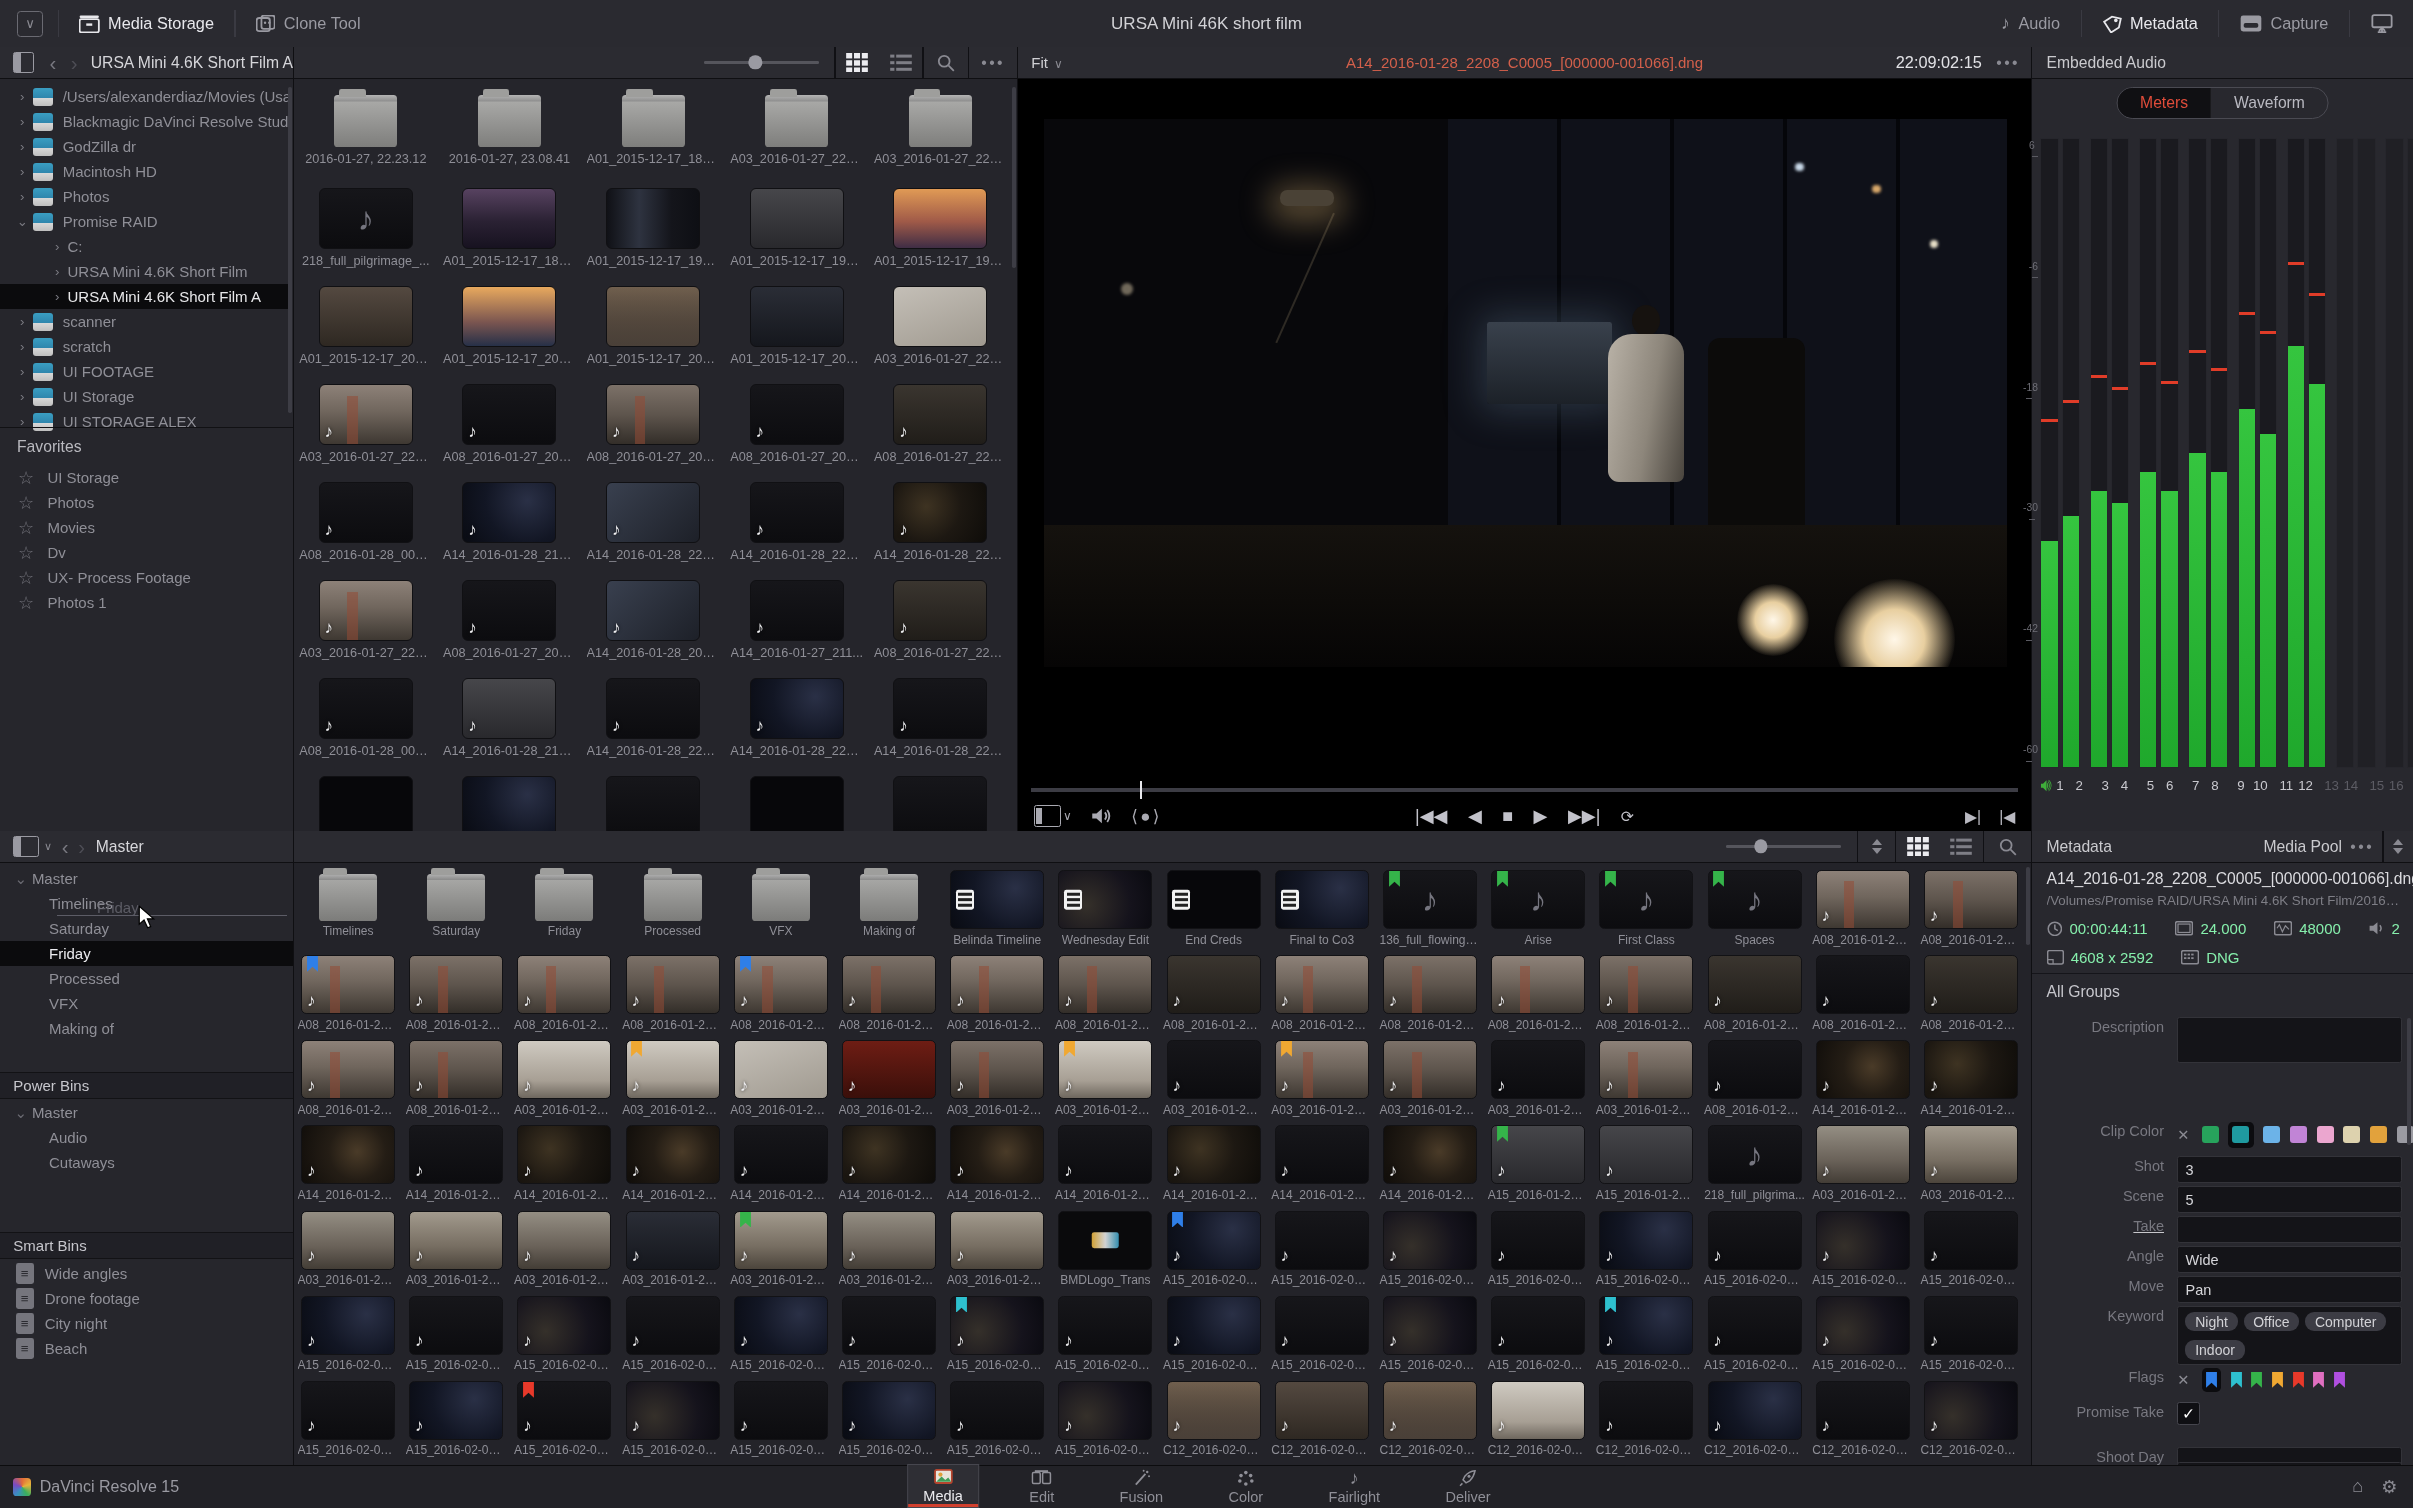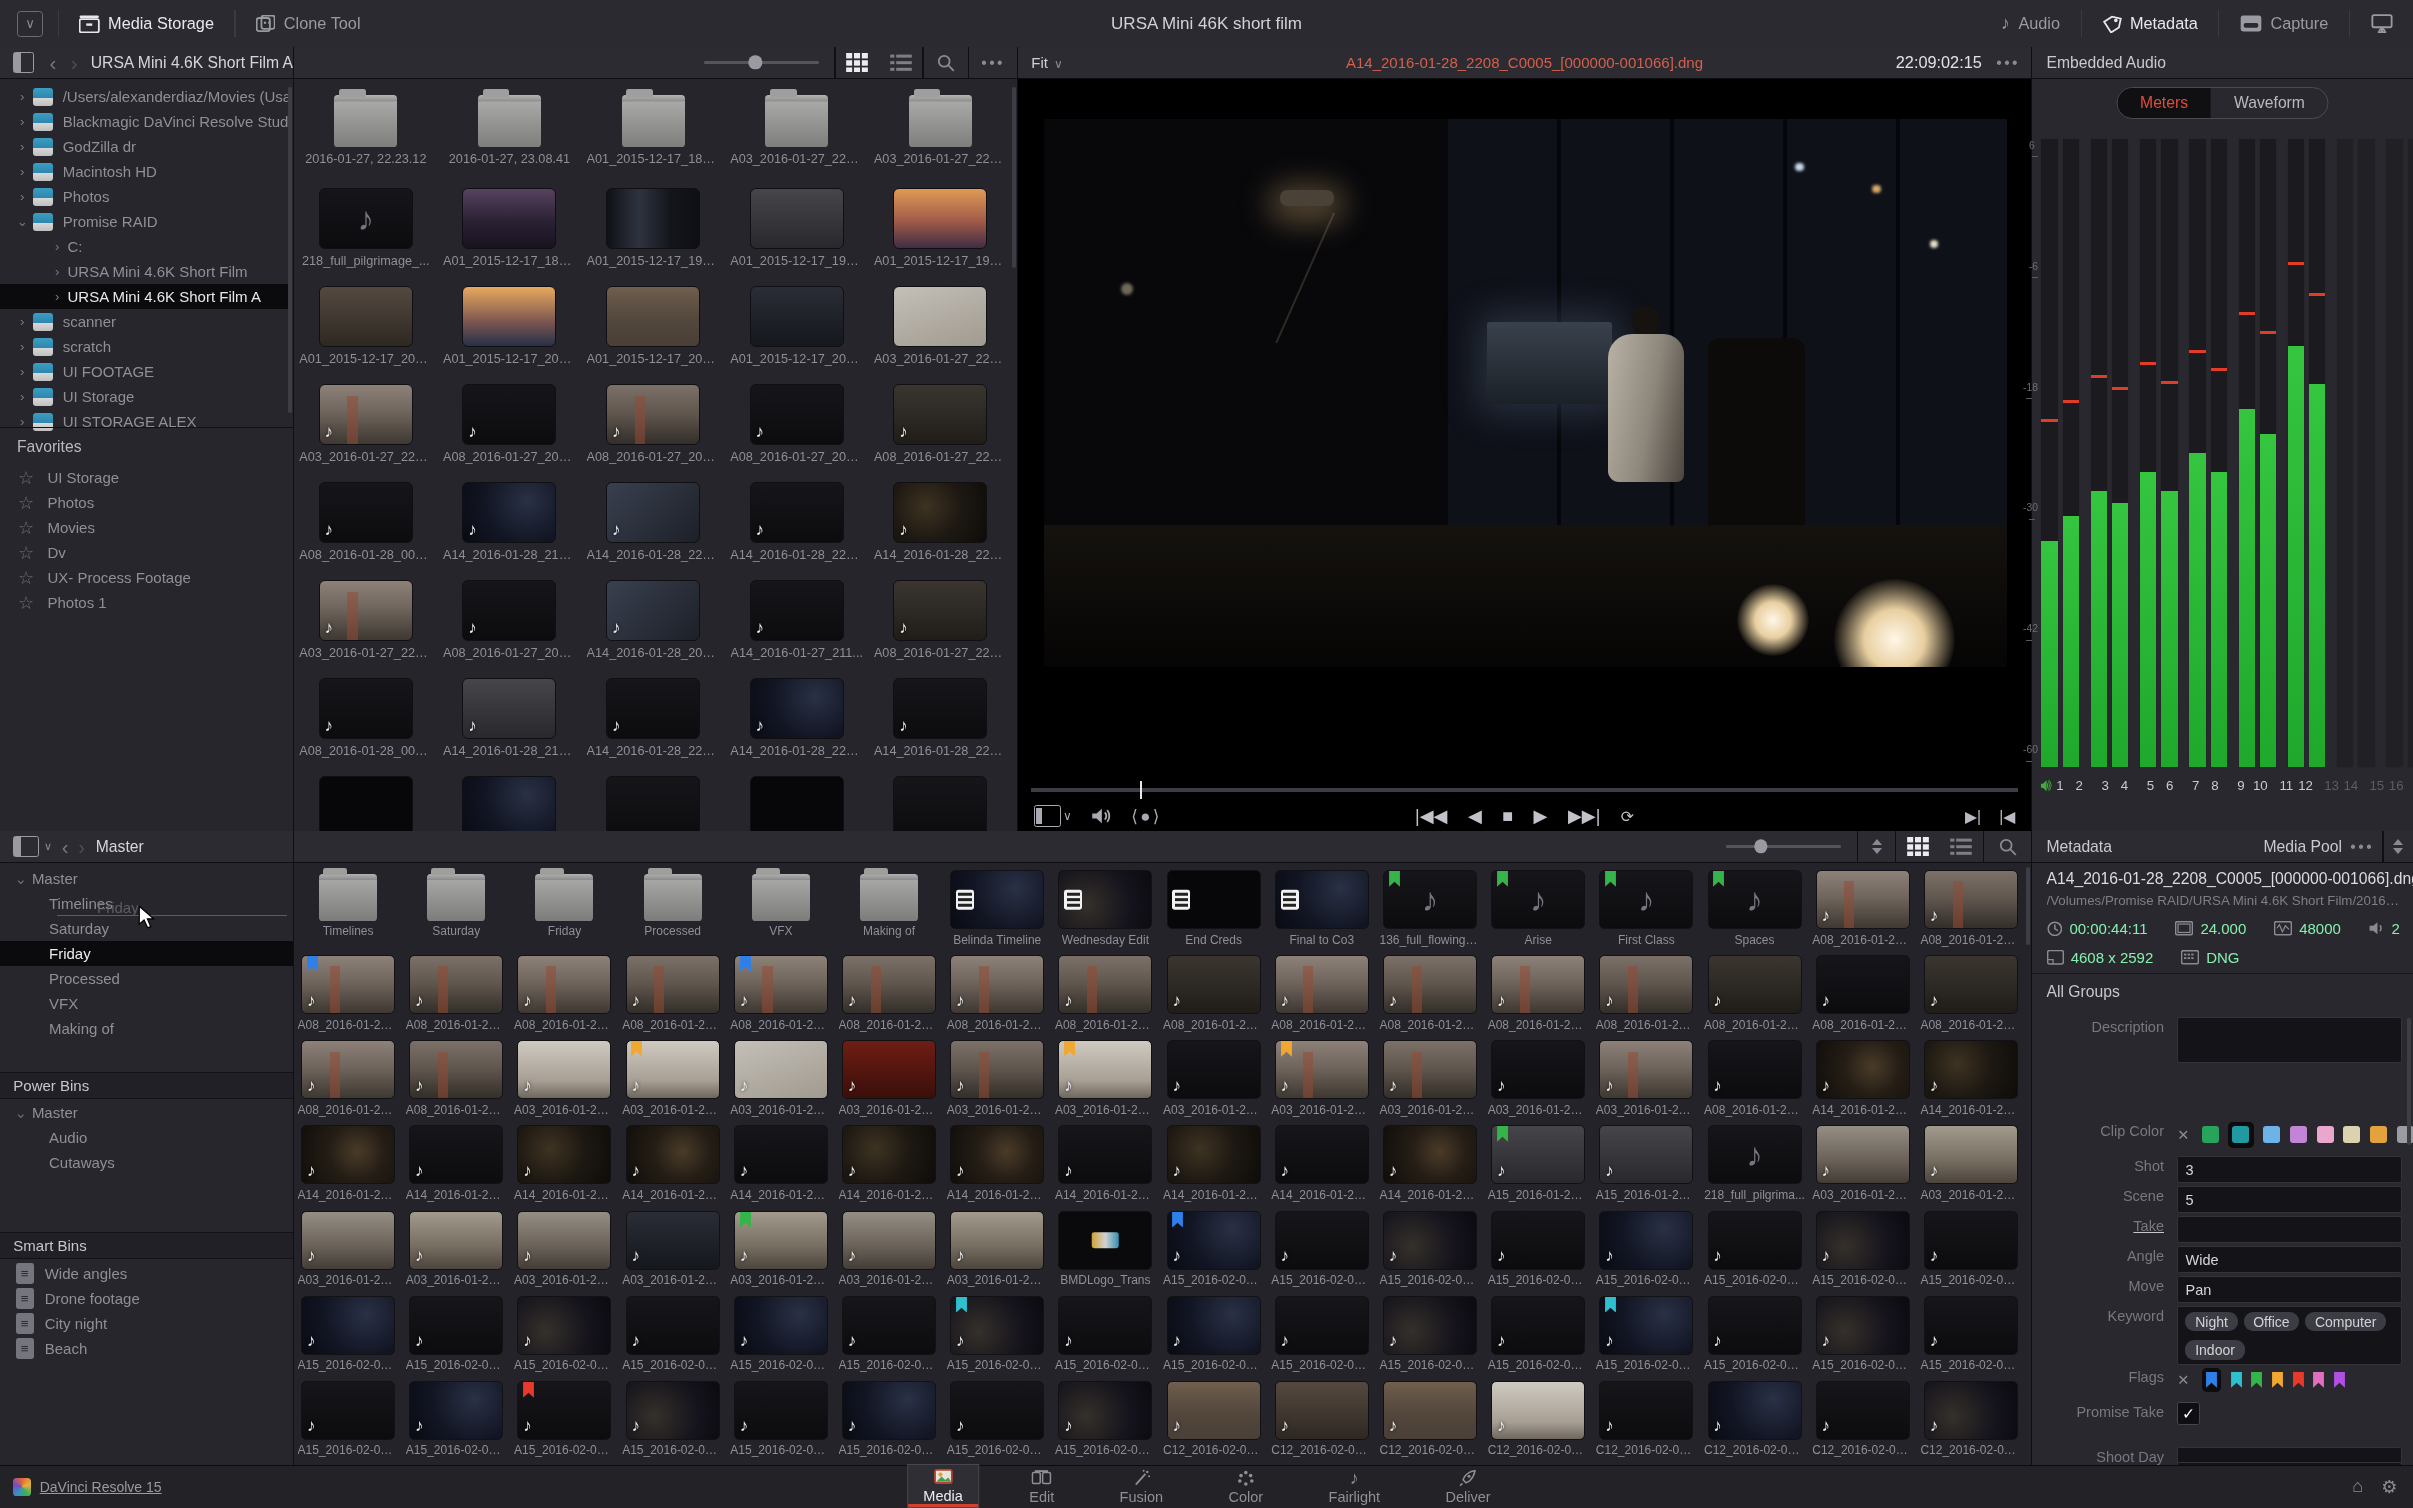--- a/index.html
+++ b/index.html
@@ -199,21 +199,21 @@
   .selwrap{background:#0c0c0f;border-radius:4.8px;padding:4.2px;display:inline-flex;}
   .xmark{color:#8a8a92;font-size:14.5px;margin-right:2.4px;}
   .tag{background:#3c3c44;border-radius:9px;padding:1.8px 9.7px;font-size:14px;color:#d2d2d6;}
   .flag-svg{display:inline-flex;}
   .checkbox{width:20.5px;height:20.5px;background:#0f0f13;border:1.2px solid #45454d;border-radius:2.4px;
             display:flex;align-items:center;justify-content:center;color:#fff;font-size:15.7px;}
 
   
   .bottombar{position:absolute;left:0;right:0;bottom:0;height:42px;background:#222227;border-top:1.2px solid #0c0c0e;
              display:flex;align-items:center;}
-  .bb-left{display:flex;align-items:center;gap:8.4px;margin-left:13.3px;font-size:14px;color:#9a9aa2;text-decoration:underline;}
+  .bb-left{display:flex;align-items:center;gap:8.4px;margin-left:13.3px;font-size:16px;color:#9a9aa2;}
   .bb-logo{width:18px;height:18px;border-radius:3.6px;background:conic-gradient(#e06a3a,#e8b23a,#3aae5c,#3a8ec2,#7a4ac2,#e06a3a);}
   .bb-tabs{position:absolute;left:50%;transform:translateX(-50%);display:flex;align-items:flex-end;gap:34px;height:100%;}
   .bb-tab{display:flex;flex-direction:column;align-items:center;justify-content:center;gap:1.2px;height:100%;
           padding:0 15.7px;font-size:14.5px;color:#8f8f97;position:relative;}
   .bb-tab .tabico{font-size:15.7px;color:#7e7e86;height:18px;display:flex;align-items:center;}
   .bb-tab.active{background:#2e2e34;border:0.6px solid #46464e;color:#ececf0;}
   .bb-tab.active:after{content:"";position:absolute;left:0;right:0;bottom:0;height:3px;background:#d2402e;}
   .bb-right{margin-left:auto;display:flex;gap:18px;margin-right:15.7px;font-size:18px;color:#8a8a92;}
   svg{display:block;}
 </style>

